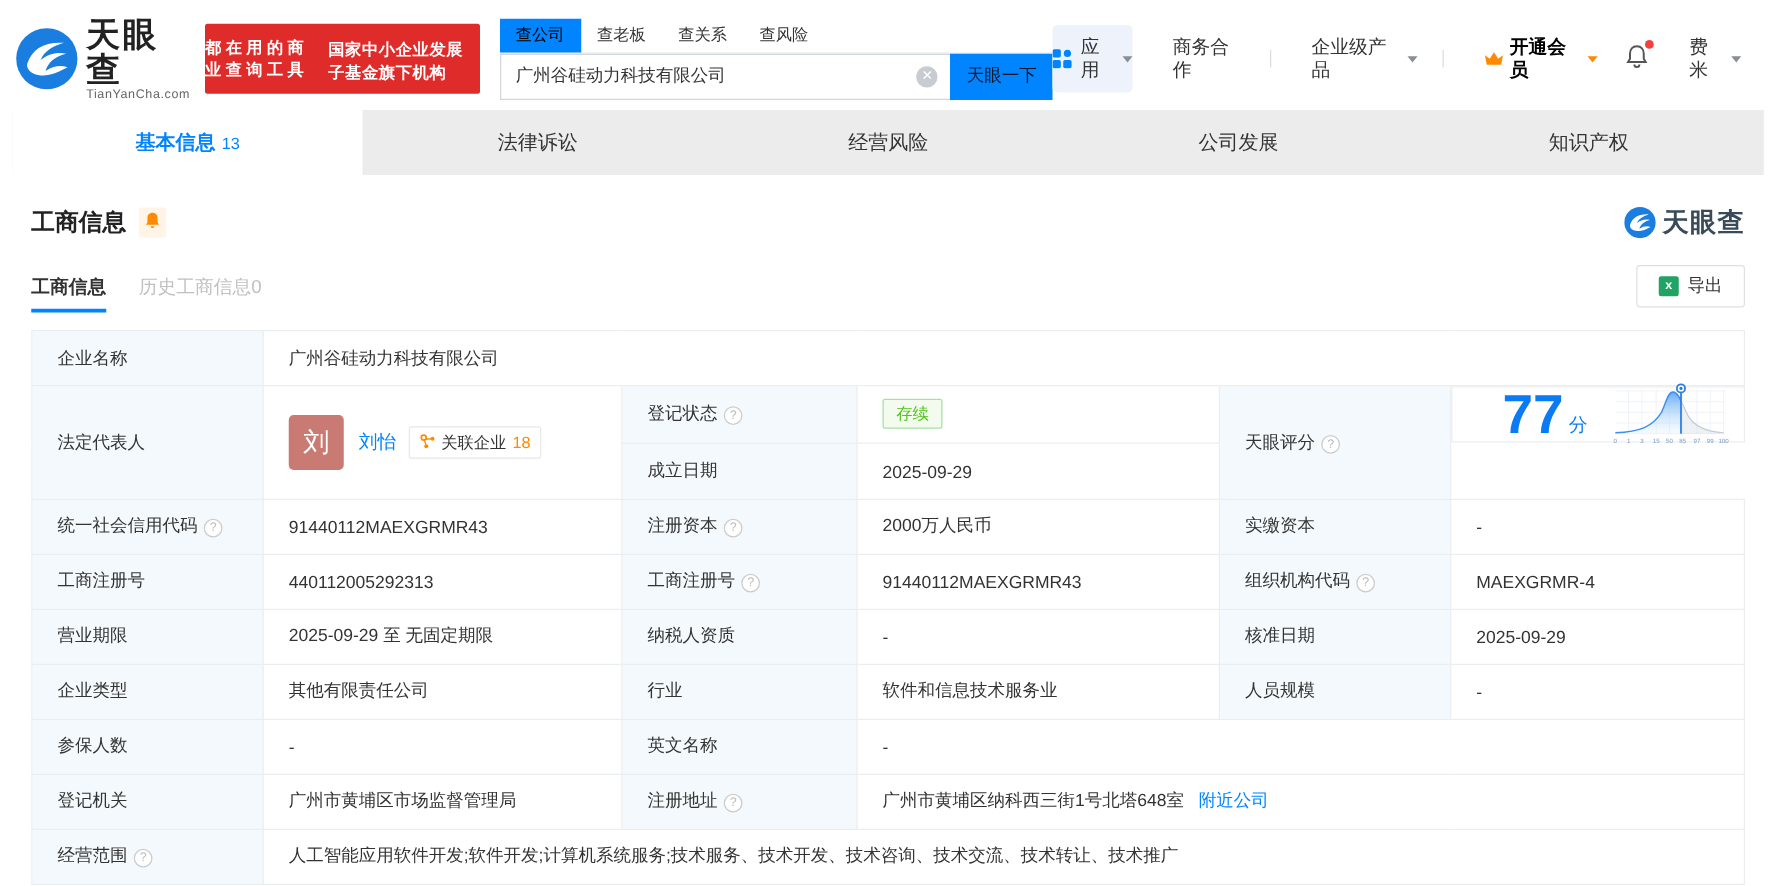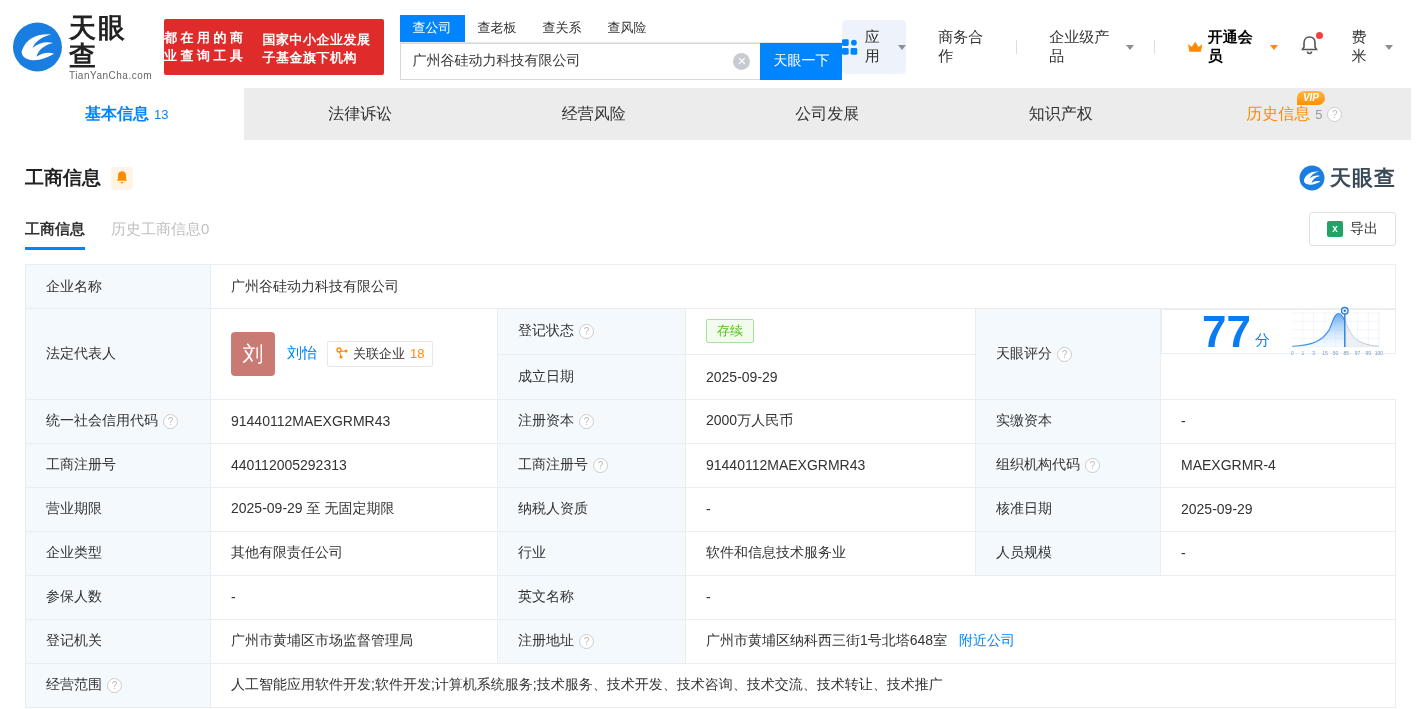--- a/index.html
+++ b/index.html
@@ -13,28 +13,28 @@
   .logo-cn { font-size:27px; font-weight:bold; color:#222; letter-spacing:2px; line-height:28px; }
   .logo-en { font-size:10px; color:#666; letter-spacing:.5px; }
   .banner { margin-left:10px; background:#e02b2b; color:#fff; width:224px; height:56px;
     display:flex; flex-direction:row; justify-content:center; align-items:center; border-radius:2px; }
   .banner-l1 { font-size:13px; font-weight:bold; letter-spacing:3.5px; }
   .banner-l2 { font-size:13px; font-weight:bold; margin-top:4px; letter-spacing:.5px; }
 
   .search-block { margin-left:16px; width:452px; }
   .search-tabs { display:flex; align-items:flex-end; border-bottom:1px solid #e3e6ea; }
   .search-tab { font-size:13px; color:#333; padding:4px 13px 5px; cursor:pointer; }
-  .search-tab.active { background:#0084ff; color:#ffffff; }
+  .search-tab.active { background:#0084ff; color:#000000; }
   .search-row { display:flex; margin-top:0; }
   .search-input-wrap { position:relative; flex:1; }
   .search-input { width:100%; height:37px; border:1px solid #d4d7db; border-right:none; outline:none;
     font-size:14px; padding:0 34px 0 12px; color:#333; font-family:inherit; }
   .clear-btn { position:absolute; right:10px; top:10px; width:17px; height:17px; border-radius:50%;
     background:#c8ccd2; color:#fff; font-size:11px; line-height:17px; text-align:center; cursor:pointer; }
-  .search-btn { width:82px; height:37px; background:#0084ff; color:#ffffff; border:none; font-size:14px;
+  .search-btn { width:82px; height:37px; background:#0084ff; color:#0f172a; border:none; font-size:14px;
     cursor:pointer; font-family:Liberation Mono, monospace; }
 
   .header-right { margin-left:auto; display:flex; align-items:center; }
   .apps-btn { display:flex; align-items:center; background:#eef3fb; border-radius:4px;
     padding:8px 0; cursor:pointer; }
   .apps-btn .txt { font-size:15px; color:#333; margin-left:7px; }
   .caret { display:inline-block; width:0; height:0; border-left:4px solid transparent;
     border-right:4px solid transparent; border-top:5px solid #8a8f96; margin-left:5px; }
   .hr-item { font-size:15px; color:#333; margin-left:32px; cursor:pointer; display:flex; align-items:center; }
   .divider { width:1px; height:14px; background:#ddd; margin-left:20px; }
@@ -174,26 +174,20 @@
 
 <div class="nav-tabs">
   <div class="nav-tab active">
     <span>基本信息</span>
     <span class="count">13</span>
   </div>
   <div class="nav-tab">法律诉讼</div>
   <div class="nav-tab">经营风险</div>
   <div class="nav-tab">公司发展</div>
   <div class="nav-tab">知识产权</div>
-  <div class="nav-tab history">
-    <span class="vip-badge">VIP</span>
-    <span>历史信息</span>
-    <span class="count">5</span>
-    <span class="q-icon">?</span>
-  </div>
 </div>
 
 <div class="main">
 
   <div class="section-head">
     <div class="section-title">工商信息</div>
     <div class="alert-bell">
       <svg width="14" height="15" viewBox="0 0 19 20">
         <path d="M9.5 1.5 C6 1.5 4 4 4 7.5 L4 12 L2.5 14.5 L16.5 14.5 L15 12 L15 7.5 C15 4 13 1.5 9.5 1.5 Z" fill="#ff8a00"></path>
         <path d="M7.5 16 a2 2 0 0 0 4 0 Z" fill="#ff8a00"></path>

